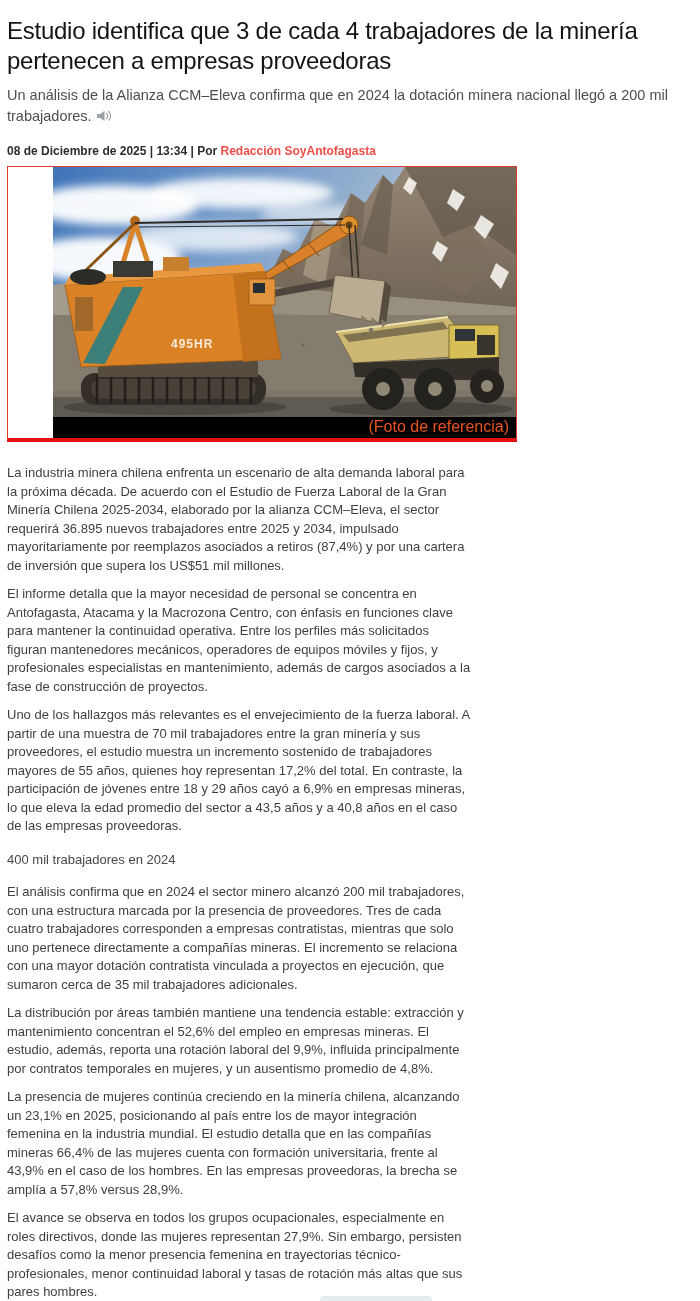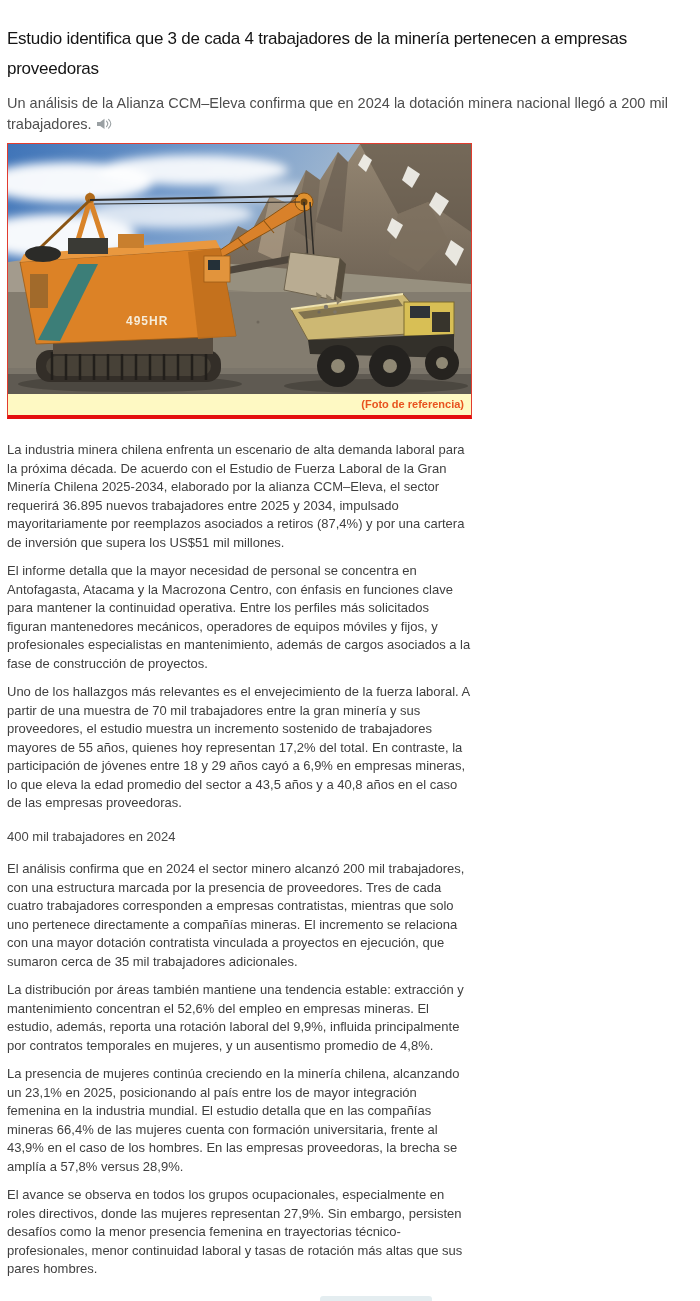--- a/index.html
+++ b/index.html
@@ -4,47 +4,48 @@
 <style>
   html,body{margin:0;padding:0;}
   body{
     width:700px;height:1301px;overflow:hidden;position:relative;
     background:#ffffff;color:#3f3f3f;
     font-family:"Liberation Sans", sans-serif;
   }
   .wrap{padding:6px 10px 0 7px;}
 
   h1.headline{
-    margin:18px 0 9px;max-width:694px;
-    font-size:17px;line-height:30px;font-weight:500;letter-spacing:-0.25px;
+    margin:10px 0 9px;max-width:694px;
+    font-size:24px;line-height:30px;font-weight:500;letter-spacing:-0.25px;
     color:#141414;
   }
   .subtitle{
     margin:0;max-width:670px;
     font-size:14.5px;line-height:21px;color:#4e4e4e;font-weight:400;
   }
   .listen-btn{
     display:inline-block;vertical-align:-1px;margin-left:4px;cursor:pointer;
     border:none;background:none;padding:0;line-height:0;
   }
   .meta{
     margin-top:17px;font-size:12px;font-weight:700;color:#2e2e2e;line-height:14px;
   }
   .meta .author{color:#ef4f48;text-decoration:none;cursor:pointer;}
 
   figure.photo-figure{
     margin:8px 0 0 0;width:463px;
     border:1px solid #e23c2e;border-bottom:4px solid #e40f0f;
     background:#ffffff;
+    padding-left:45px;
   }
   figure.photo-figure svg{display:block;}
   figcaption.photo-caption{
     text-align:right;padding:3px 7px 4px 7px;
-    font-size:11px;font-weight:700;color:#e8531f;line-height:14px;
-    background:#fef9c3;
+    font-size:16px;font-weight:400;color:#e8531f;line-height:14px;
+    background:#000000;
   }
 
   .article-body{
     margin-top:22px;width:465px;
     font-size:13px;line-height:18.5px;color:#3f3f3f;
   }
   .article-body p{margin:0 0 10px 0;}
   .article-body p.section-heading{margin:15px 0 14px 0;color:#474747;}
 
   .cutoff-element{
@@ -57,20 +58,24 @@
 
 <div class="wrap">
 
   <h1 class="headline">Estudio identifica que 3 de cada 4 trabajadores de la minería pertenecen a empresas proveedoras</h1>
 
   <p class="subtitle"><span>Un análisis de la Alianza CCM–Eleva confirma que en 2024 la dotación minera nacional llegó a 200 mil trabajadores.</span><button class="listen-btn"><span><svg width="16" height="12" viewBox="0 0 16 12">
             <polygon points="1,4 4.2,4 8.5,0.8 8.5,11 4.2,8 1,8" fill="#9aa0a3"></polygon>
             <path d="M10.5,3.2 q2.6,2.7 0,5.4 M12.6,1.4 q4.4,4.4 0,8.8" fill="none" stroke="#9aa0a3" stroke-width="1.1" stroke-linecap="round"></path>
           </svg></span></button></p>
 
+  <div class="meta">
+    <span>08 de Diciembre de 2025 | 13:34 | Por</span>
+    <a class="author">Redacción SoyAntofagasta</a>
+  </div>
 
   <figure class="photo-figure">
     <div>
       <svg viewBox="0 0 463 250" width="463" height="250" role="img">
         <defs>
           <linearGradient id="sky" x1="0" y1="0" x2="1" y2="0.35">
             <stop offset="0" stop-color="#3f74b8"></stop>
             <stop offset="0.45" stop-color="#7ba0cd"></stop>
             <stop offset="1" stop-color="#cfd4d2"></stop>
           </linearGradient>

